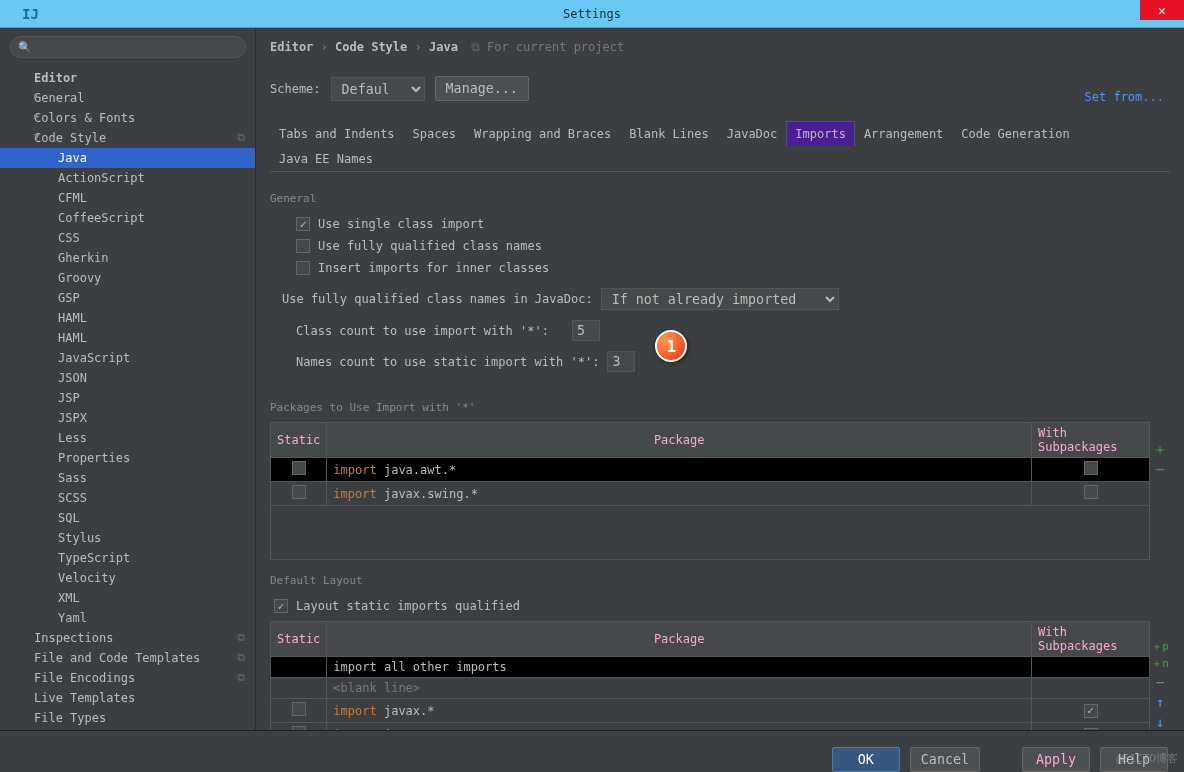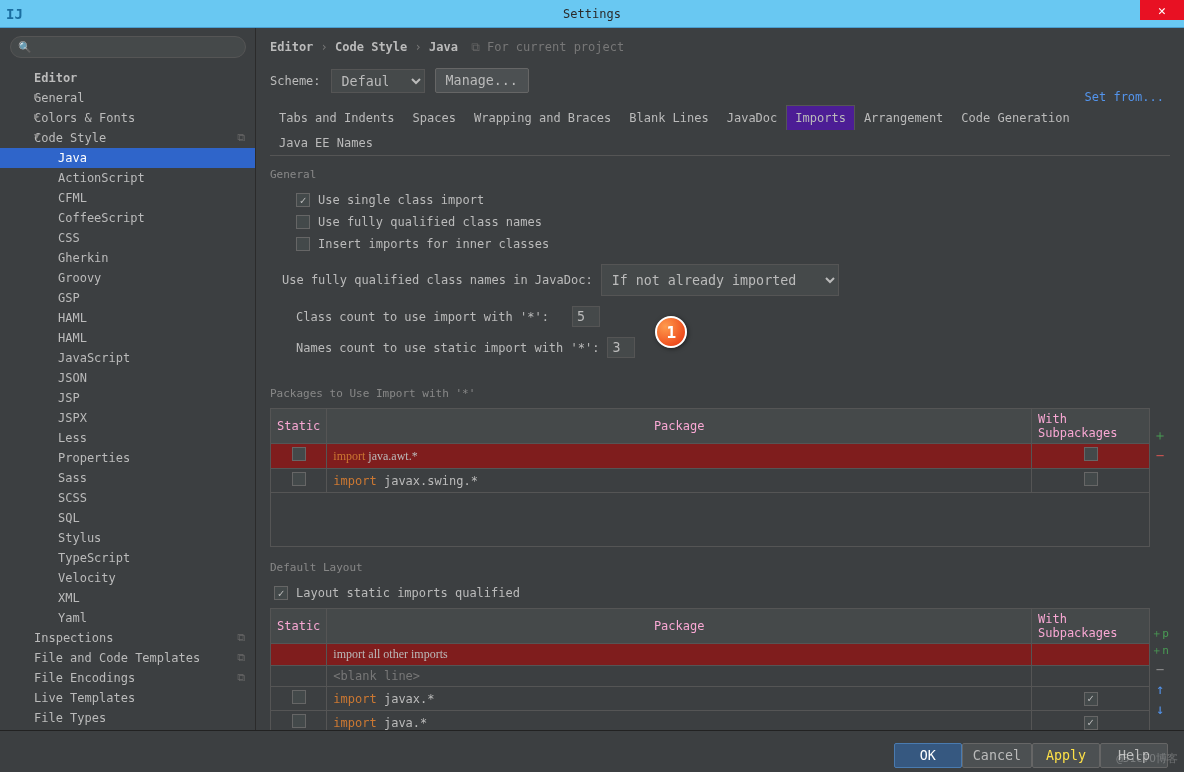--- a/index.html
+++ b/index.html
@@ -15,21 +15,21 @@
 .titlebar {
   height: 28px;
   background: #69c8f2;
   display: flex;
   align-items: center;
   position: relative;
   border-bottom: 1px solid #4a9ed0;
 }
 .titlebar-logo {
   width: 20px; height: 20px;
-  margin-left: 6px;
+  margin-left: 22px;
   display: flex;
   align-items: center;
   color: #1a6ea0;
   font-weight: bold;
   font-size: 14px;
 }
 .titlebar-title {
   position: absolute;
   left: 50%;
   transform: translateX(-50%);
@@ -116,20 +116,21 @@
   right: 10px;
   color: #666;
   font-size: 11px;
 }
 .content {
   flex: 1;
   display: flex;
   flex-direction: column;
   padding: 12px 14px 0 14px;
   overflow: hidden;
+  gap: 8px;
 }
 .breadcrumb {
   color: #999;
   margin-bottom: 14px;
 }
 .breadcrumb b { color: #bbb; font-weight: bold; }
 .breadcrumb .sep { color: #777; }
 .breadcrumb .icon { color: #666; margin-left: 6px; }
 .scheme-row {
   display: flex;
@@ -220,21 +221,21 @@
   font-family: inherit;
   text-align: left;
 }
 .dropdown {
   background: #45494a;
   border: 1px solid #555;
   color: #bbb;
   padding: 2px 6px;
   font-family: inherit;
   width: 238px;
-  height: 32px;
+  height: 22px;
 }
 .annotation-badge {
   width: 32px; height: 32px;
   border-radius: 50%;
   background: radial-gradient(circle at 30% 30%, #ff9b4d, #e8300c);
   border: 2px solid #fff;
   color: #fff;
   font-weight: bold;
   font-size: 16px;
   display: inline-flex;
@@ -259,21 +260,21 @@
   font-weight: normal;
   padding: 3px 6px;
   border: 1px solid #555;
   text-align: left;
 }
 .tbl td {
   padding: 3px 6px;
   border: 1px solid #555;
   background: #3c3f41;
 }
-.tbl tr.selected td { background: #7f1d1d; font-family: Liberation Serif, serif; }
+.tbl tr.selected td { background: #000000; }
 .col-static { width: 52px; text-align: center; }
 .col-sub { width: 118px; text-align: center; }
 .kw-import { color: #cc7832; }
 .dim { color: #777; }
 .side-actions {
   width: 20px;
   display: flex;
   flex-direction: column;
   align-items: center;
   gap: 6px;
@@ -287,33 +288,34 @@
 }
 .side-actions .plus { color: #499c54; }
 .side-actions .minus { color: #c75450; }
 .side-actions .arrow-ud { color: #5394ec; }
 .empty-space { height: 54px; background: #3c3f41; border: 1px solid #555; border-top:none; }
 .bottom-bar {
   height: 42px;
   background: #3c3f41;
   border-top: 1px solid #222;
   display: flex;
-  align-items: flex-start;
+  align-items: flex-end;
   justify-content: flex-end;
-  gap: 0;
-  padding: 12px 16px;
+  gap: 10px;
+  padding: 0 16px;
 }
 .bottom-bar .btn { min-width: 68px; }
 .bottom-bar .btn.primary {
   background: #365880;
   border-color: #4a7bb0;
   color: #fff;
 }
 .bottom-bar .btn.disabled {
-  color: #fde047;
+  color: #f9a8d4;
+  margin-left: 32px;
 }
 .watermark {
   position: absolute;
   right: 6px;
   bottom: 6px;
   color: rgba(255,255,255,0.25);
   font-size: 11px;
   pointer-events: none;
 }
 .content-scroll { overflow-y: auto; flex: 1; }

